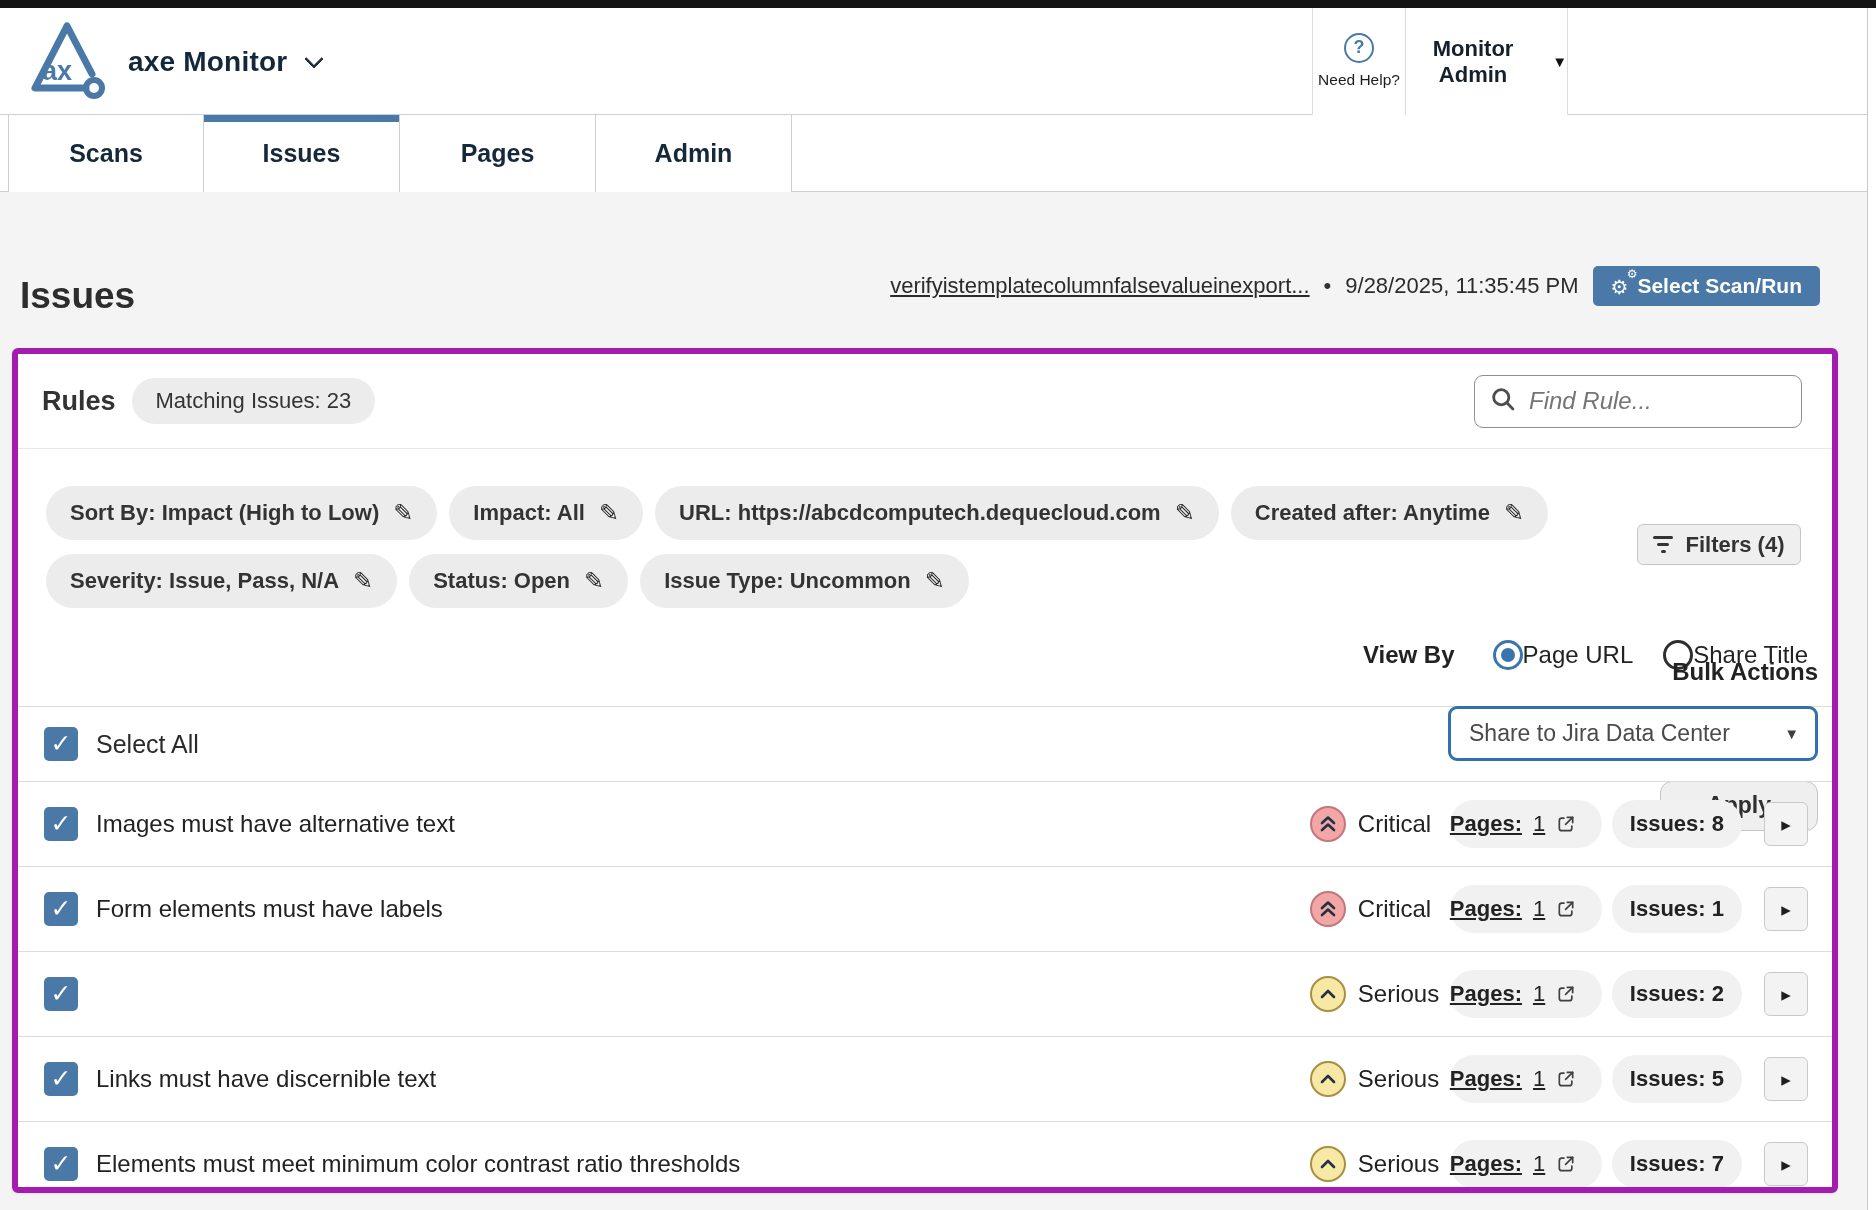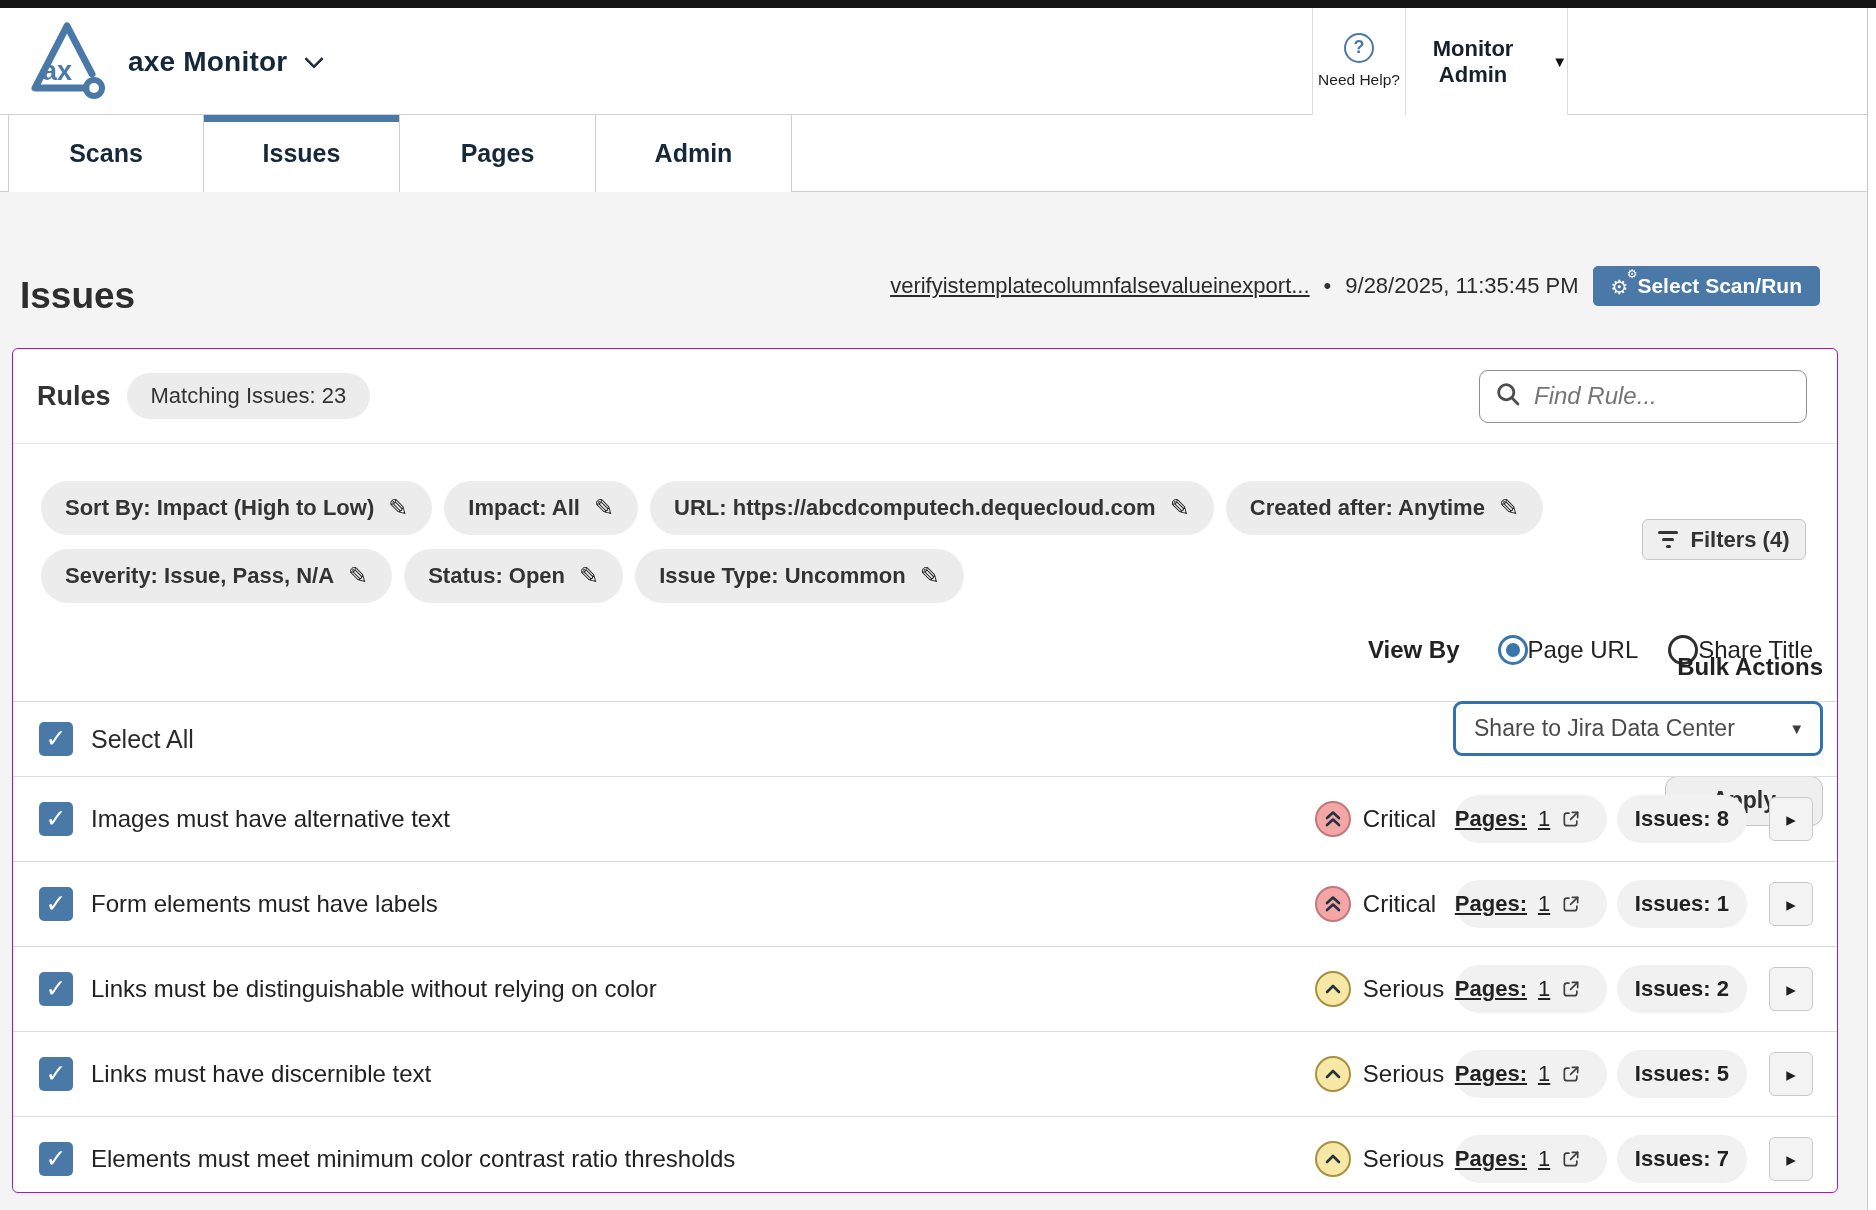--- a/index.html
+++ b/index.html
@@ -44,21 +44,21 @@
   .page-title{position:absolute;left:20px;top:82px;font-size:37px;font-weight:700;color:#2d2d2d;}
   .meta{position:absolute;left:760px;right:56px;top:70px;height:46px;display:flex;align-items:center;justify-content:flex-end;gap:14px;white-space:nowrap;}
   .scan-link{font-size:22px;color:#2b2b2b;text-decoration:underline;cursor:pointer;}
   .meta-bullet{font-size:22px;color:#333;}
   .timestamp{font-size:22px;color:#2b2b2b;}
   .scan-btn{height:40px;background:var(--accent);color:#fff;border:none;border-radius:5px;font-size:21px;font-weight:700;padding:0 18px;display:flex;align-items:center;gap:9px;cursor:pointer;font-family:inherit;}
   .gear-wrap{position:relative;line-height:1;}
   .gear-main{font-size:20px;}
   .gear-small{position:absolute;top:-8px;right:-9px;font-size:12px;}
   
-  .card{position:absolute;left:12px;top:155px;width:1826px;height:845px;background:#fff;border:1px solid #a21caf;border-radius:6px;box-shadow:0 1px 3px rgba(0,0,0,.07);overflow:hidden;}
+  .card{position:absolute;left:12px;top:155px;width:1826px;height:845px;background:#fff;border:6px solid #a21caf;border-radius:6px;box-shadow:0 1px 3px rgba(0,0,0,.07);overflow:hidden;}
   .card-header{position:absolute;top:0;left:0;right:0;height:95px;border-bottom:1px solid #e7e7e7;display:flex;align-items:center;padding:0 30px 0 24px;gap:16px;}
   .rules-title{font-size:27px;font-weight:700;color:#333;}
   .match-pill{height:46px;border-radius:23px;background:var(--chip);display:flex;align-items:center;padding:0 24px;font-size:22px;color:#333;}
   .search-box{margin-left:auto;width:328px;height:53px;border:1px solid #8f8f8f;border-radius:9px;display:flex;align-items:center;padding:0 14px;gap:12px;background:#fff;}
   .search-box input{border:none;outline:none;flex:1;font-size:24px;color:#333;font-family:inherit;min-width:0;background:transparent;}
   .search-box input::placeholder{font-style:italic;color:#757575;}
   
   .chips-row{position:absolute;left:28px;display:flex;gap:12px;}
   .chips-row.r1{top:132px;}
   .chips-row.r2{top:200px;}
@@ -320,21 +320,20 @@
           <button class="expand-btn">
               <span class="expand-glyph">▸</span>
             </button>
         </div>
       </div>
 
       <div class="issue-row">
         <span class="cb">
             <span class="tick">✓</span>
           </span>
-        <span class="rule-text">Links must be distinguishable without relying on color</span>
         <div class="row-right">
           <span class="sev">
             <span class="sev-badge" data-level="serious">
 
               <svg class="icon-serious" width="22" height="22" viewBox="0 0 22 22">
                   <polyline points="5,14 11,8 17,14"></polyline>
                 </svg>
             </span>
             <span class="sev-label">Serious</span>
           </span>

